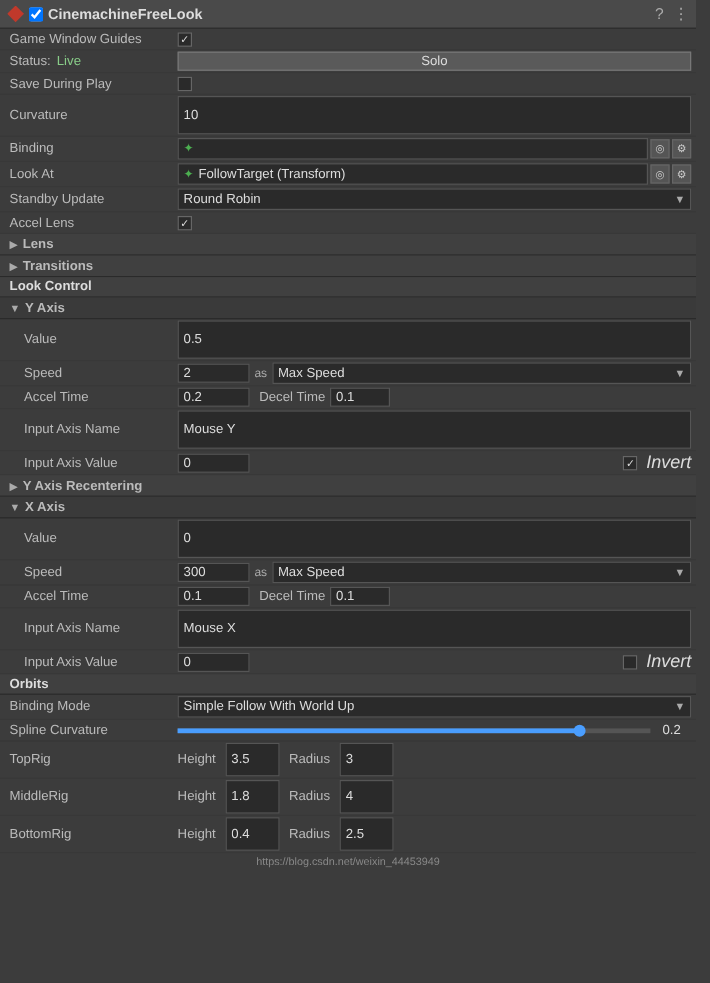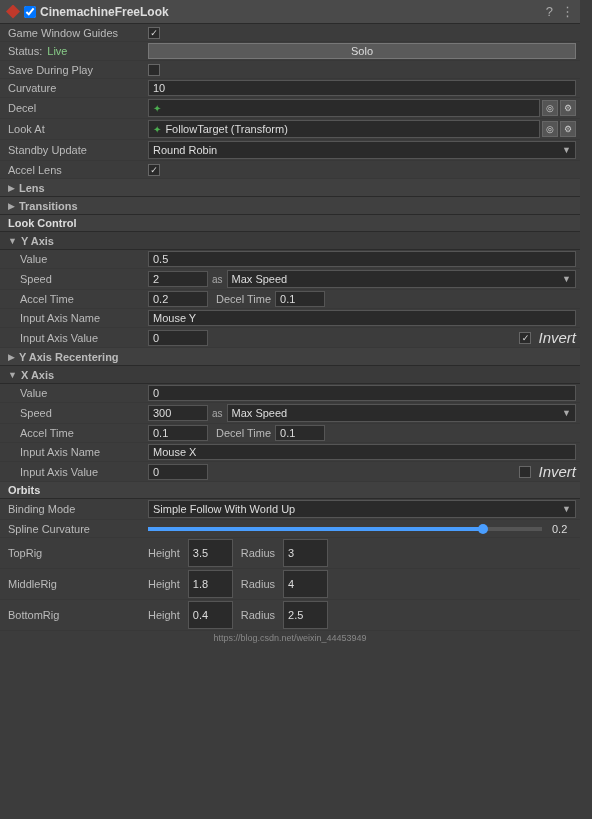--- a/index.html
+++ b/index.html
@@ -70,21 +70,21 @@
       font-size: 11px;
       height: 16px;
     }
     .input-wide {
       flex: 1;
       background: #2a2a2a;
       border: 1px solid #555;
       color: #ddd;
       padding: 1px 4px;
       font-size: 11px;
-      height: 16px;
+      height: 32px;
     }
     .btn-solo {
       background: #5a5a5a;
       border: 1px solid #777;
       color: #ddd;
       padding: 1px 20px;
       font-size: 11px;
       cursor: pointer;
       flex: 1;
       text-align: center;
@@ -281,21 +281,21 @@
     <div class="label">Save During Play</div>
     <div class="checkbox"></div>
   </div>
 
   <div class="row">
     <div class="label">Curvature</div>
     <input class="input-wide" type="text" value="10" style="">
   </div>
 
   <div class="row">
-    <div class="label">Decel</div>
+    <div class="label">Binding</div>
     <div class="transform-field">
       <span class="transform-icon">✦</span>
     </div>
     <div class="icon-btn">◎</div>
     <div class="icon-btn">⚙</div>
   </div>
 
   <div class="row">
     <div class="label">Look At</div>
     <div class="transform-field">

